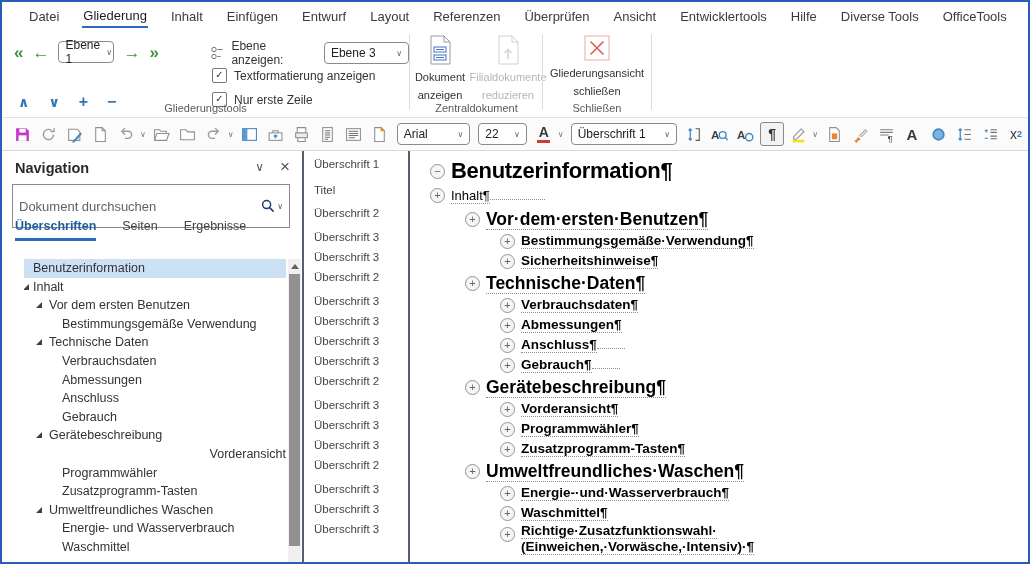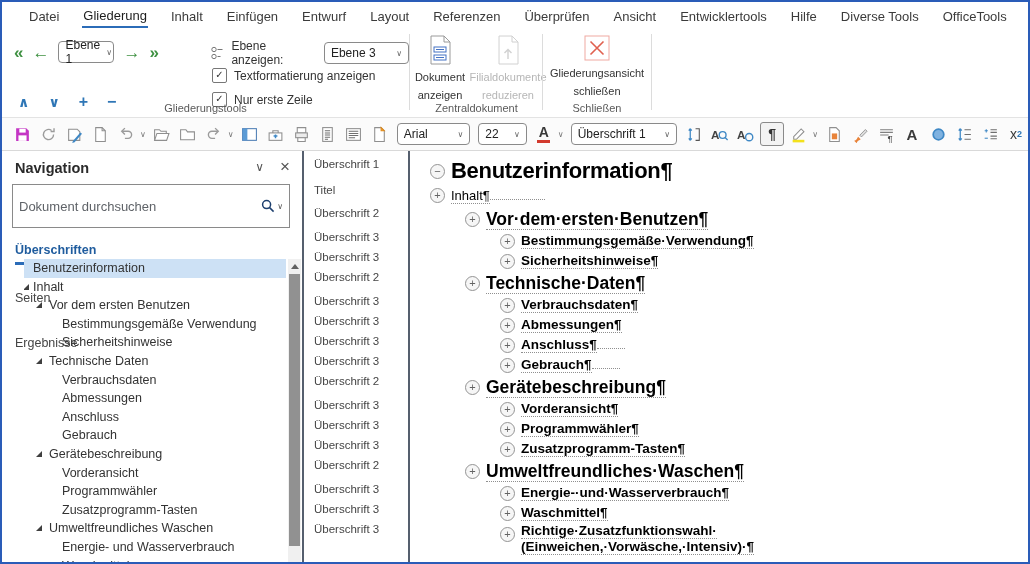--- a/index.html
+++ b/index.html
@@ -48,21 +48,21 @@
   
   .navpanel{position:absolute;left:0;top:0;width:300px;height:100%;background:#fff;overflow:hidden;}
   .navhead{position:absolute;left:0;top:6px;width:100%;height:24px;}
   .navtitle{position:absolute;left:13px;top:3px;font-size:14.5px;font-weight:bold;color:#2b2b2b;}
   .navchev{position:absolute;right:38px;top:3px;font-size:12px;color:#555;cursor:default;}
   .navclose{position:absolute;right:12px;top:0px;font-size:17px;color:#555;cursor:default;}
   .nav-search-wrap{position:absolute;left:10px;right:12px;top:33px;height:44px;border:1px solid #8a8a8a;background:#fff;box-sizing:border-box;display:flex;align-items:center;}
   .nav-search{flex:1;border:none;outline:none;font-size:13px;color:#333;padding:0 6px;font-family:inherit;background:transparent;}
   .nav-search::placeholder{color:#5f6368;opacity:1;}
   .searchbtn{display:flex;align-items:center;padding:0 6px;gap:2px;}
-  .tabsrow{position:absolute;left:13px;top:92px;display:flex;gap:26px;flex-direction:column;}
+  .tabsrow{position:absolute;left:13px;top:68px;display:flex;gap:26px;}
   .tab{font-size:12.5px;color:#444;padding-bottom:5px;cursor:default;}
   .tab.active{color:#1f5c9e;font-weight:bold;border-bottom:3px solid #2b6cb8;}
   .navtree{position:absolute;left:0;top:108px;right:0;bottom:0;overflow:hidden;}
   .nav-item{position:relative;height:18.6px;line-height:18.6px;font-size:12.5px;color:#333;margin-left:22px;margin-right:16px;white-space:nowrap;overflow:hidden;cursor:default;}
   .nav-item.selected{background:#cde1f5;}
   .nav-item .tri{position:absolute;top:6px;width:0;height:0;border-bottom:6px solid #3f3f3f;border-left:6px solid transparent;}
   
   .sb{position:absolute;right:1px;top:0;bottom:0;width:13px;background:#f0f0f0;}
   .sb-up{position:absolute;left:0;top:0;width:13px;height:14px;display:flex;align-items:center;justify-content:center;}
   .sb-up .uparr{width:0;height:0;border-left:4px solid transparent;border-right:4px solid transparent;border-bottom:5px solid #606060;}
@@ -394,28 +394,27 @@
       <div class="tabsrow">
           <div class="tab active">Überschriften</div>
           <div class="tab">Seiten</div>
           <div class="tab">Ergebnisse</div>
         </div>
       <div class="navtree">
           <div class="nav-item selected" style="padding-left: 9px;"><span>Benutzerinformation</span></div>
           <div class="nav-item" style="padding-left: 9px;"><span class="tri" style="left: -1px;"></span><span>Inhalt</span></div>
           <div class="nav-item" style="padding-left: 25px;"><span class="tri" style="left: 12px;"></span><span>Vor dem ersten Benutzen</span></div>
           <div class="nav-item" style="padding-left: 38px;"><span>Bestimmungsgemäße Verwendung</span></div>
-          <div class="nav-item" style="padding-left: 38px;"><span>Sicherheitshinweise</span></div>
           <div class="nav-item" style="padding-left: 25px;"><span class="tri" style="left: 12px;"></span><span>Technische Daten</span></div>
           <div class="nav-item" style="padding-left: 38px;"><span>Verbrauchsdaten</span></div>
           <div class="nav-item" style="padding-left: 38px;"><span>Abmessungen</span></div>
           <div class="nav-item" style="padding-left: 38px;"><span>Anschluss</span></div>
           <div class="nav-item" style="padding-left: 38px;"><span>Gebrauch</span></div>
           <div class="nav-item" style="padding-left: 25px;"><span class="tri" style="left: 12px;"></span><span>Gerätebeschreibung</span></div>
-          <div class="nav-item" style="padding-left: 38px;"><span>Vorderansicht</span></div>
+          <div class="nav-item" style="padding-left: 38px; text-align: right;"><span>Vorderansicht</span></div>
           <div class="nav-item" style="padding-left: 38px;"><span>Programmwähler</span></div>
           <div class="nav-item" style="padding-left: 38px;"><span>Zusatzprogramm-Tasten</span></div>
           <div class="nav-item" style="padding-left: 25px;"><span class="tri" style="left: 12px;"></span><span>Umweltfreundliches Waschen</span></div>
           <div class="nav-item" style="padding-left: 38px;"><span>Energie- und Wasserverbrauch</span></div>
           <div class="nav-item" style="padding-left: 38px;"><span>Waschmittel</span></div>
         </div>
       <div class="sb" style="top:108px">
         <div class="sb-up">
             <div class="uparr"></div>
           </div>

